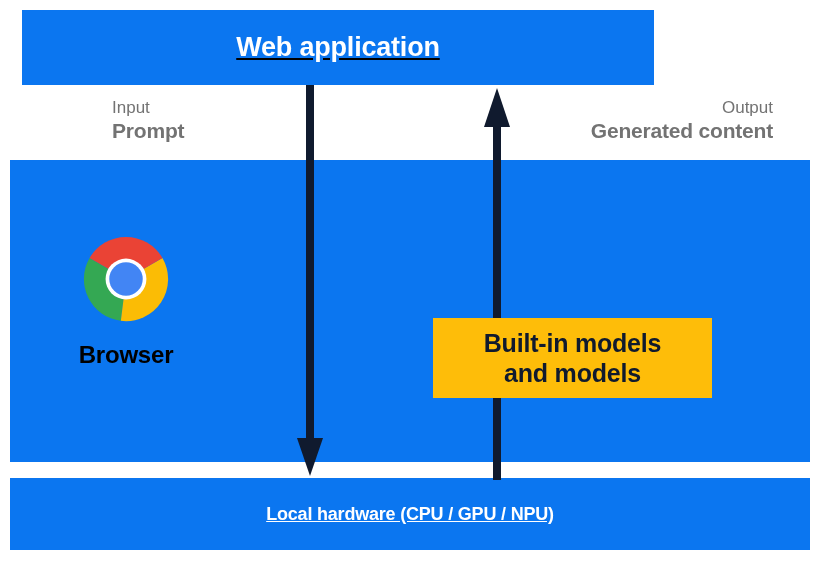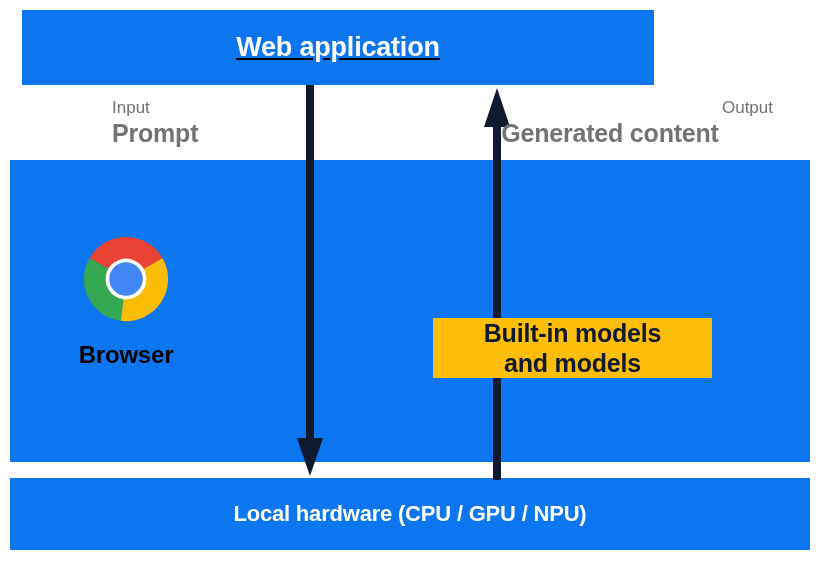--- a/index.html
+++ b/index.html
@@ -36,21 +36,21 @@
     letter-spacing: -0.2px;
     white-space: nowrap;
   }
 
   #band-web-application { left: 22px; top: 10px;  width: 632px; height: 75px; text-decoration: underline; }
   #band-browser         { left: 10px; top: 160px; width: 800px; height: 302px;
                           display: block; }
   #band-local-hardware  { left: 10px; top: 478px; width: 800px; height: 72px; }
 
   #band-web-application .band-label { font-size: 27px; }
-  #band-local-hardware  .band-label { font-size: 22px; }
+  #band-local-hardware  .band-label { font-size: 18px; text-decoration: underline; }
 
   
   #arrow-layer {
     position: absolute;
     left: 0; top: 0;
     width: 820px; height: 566px;
     z-index: 2;
     pointer-events: none;
   }
 
@@ -65,31 +65,31 @@
     z-index: 3;
   }
   .api-box-label {
     color: #101a2e;
     font-weight: 700;
     font-size: 25px;
     line-height: 1.22;
     letter-spacing: -0.2px;
   }
   #box-web-apis        { left: 254px; top: 203px; width: 302px; height: 75px; }
-  #box-builtin-models  { left: 433px; top: 318px; width: 279px; height: 60px; }
+  #box-builtin-models  { left: 433px; top: 318px; width: 279px; height: 80px; }
 
   
   .io-annotation {
     position: absolute;
     z-index: 4;
     color: #737373;
     line-height: 1.25;
   }
   .io-kind  { display: block; font-size: 17px; font-weight: 400; }
-  .io-value { display: block; font-size: 25px; font-weight: 700; letter-spacing: -0.2px; text-align: center; }
+  .io-value { display: block; font-size: 21px; font-weight: 700; letter-spacing: -0.2px; }
 
   #annotation-input  { left: 112px; top: 97px;  text-align: left; }
   #annotation-output { left: 447px; top: 97px;  width: 326px; text-align: right; }
 
   
   #browser-badge {
     position: absolute;
     left: 46px;
     top: 233px;
     width: 160px;

